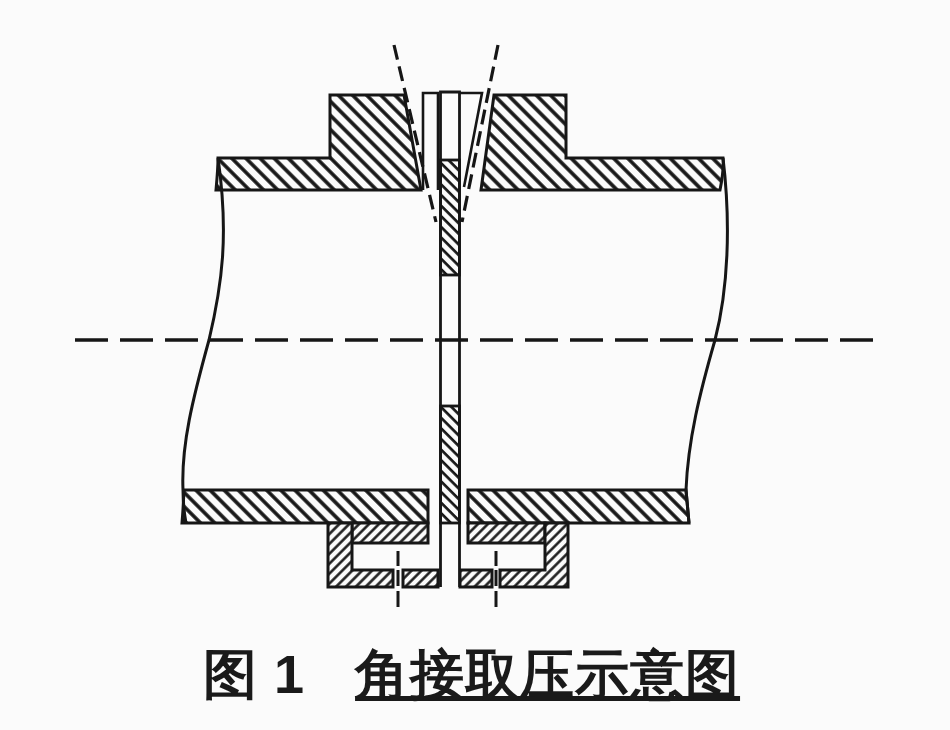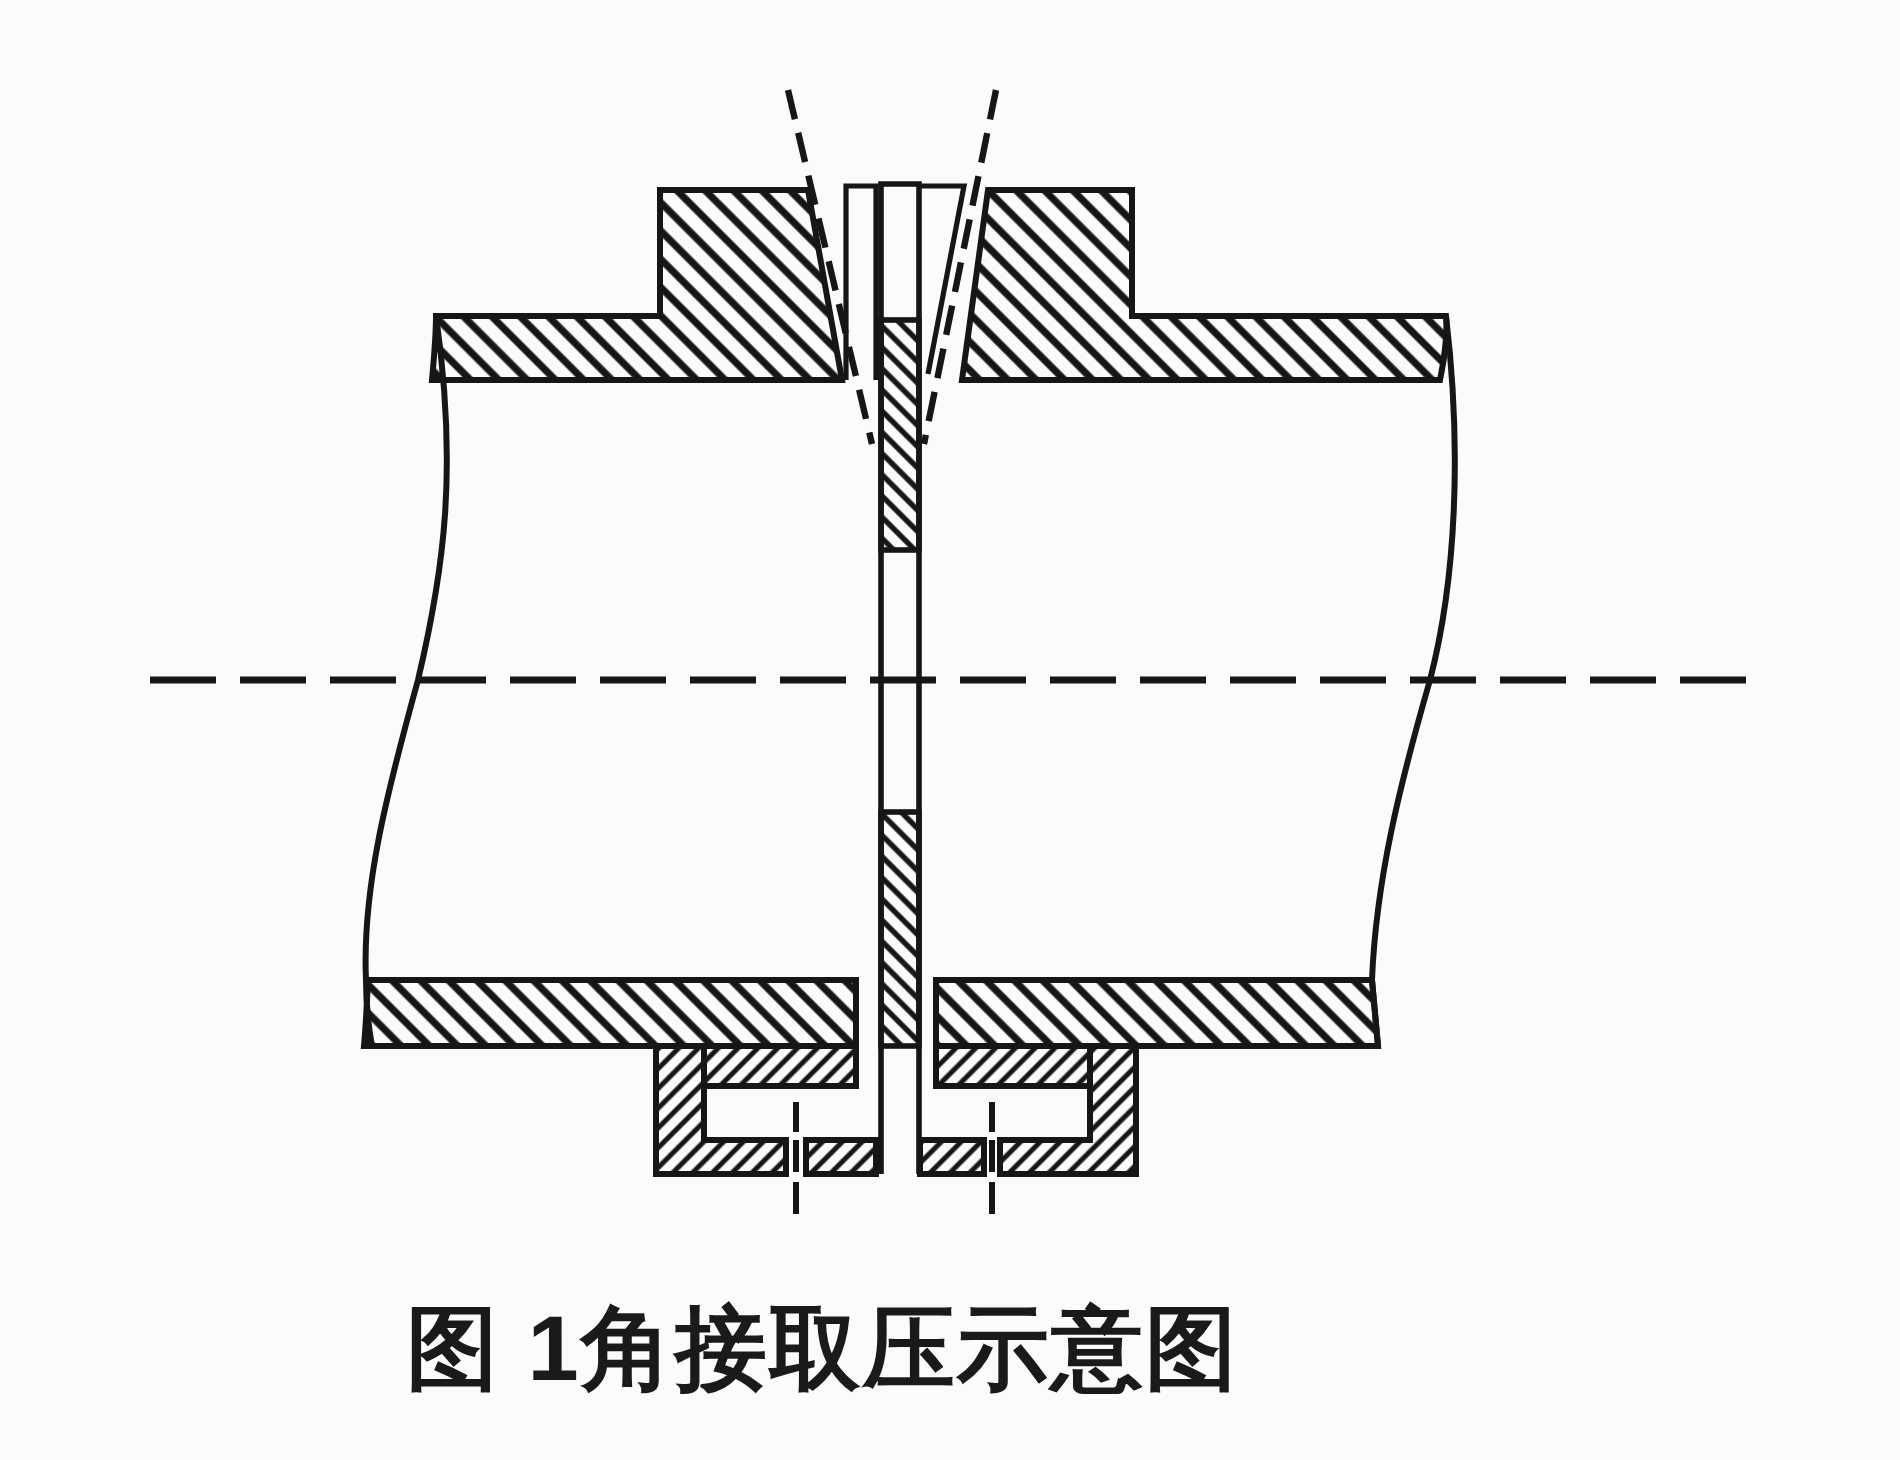--- a/index.html
+++ b/index.html
@@ -12,26 +12,26 @@
   .stage{position:relative;width:950px;height:730px;}
   .diagram-svg{position:absolute;left:0;top:0;}
   .caption{
     position:absolute;
     left:203px;
     top:648px;
     display:flex;
     align-items:baseline;
     color:#1a1a1a;
     font-weight:bold;
-    font-size:46px;
+    font-size:54px;
     line-height:52px;
     white-space:nowrap;
     letter-spacing:1px;
   }
-  .caption .caption-title{}
+  .caption .caption-title{margin-left:50px;text-decoration:underline;}
 </style>
 </head>
 <body>
 
 <div class="stage">
 
   <svg class="diagram-svg" width="950" height="730" viewBox="0 0 950 730" fill="none" stroke-linecap="butt">
     <defs>
 
       <pattern id="hatchFlange" patternUnits="userSpaceOnUse" width="10" height="10" patternTransform="rotate(-45)">

